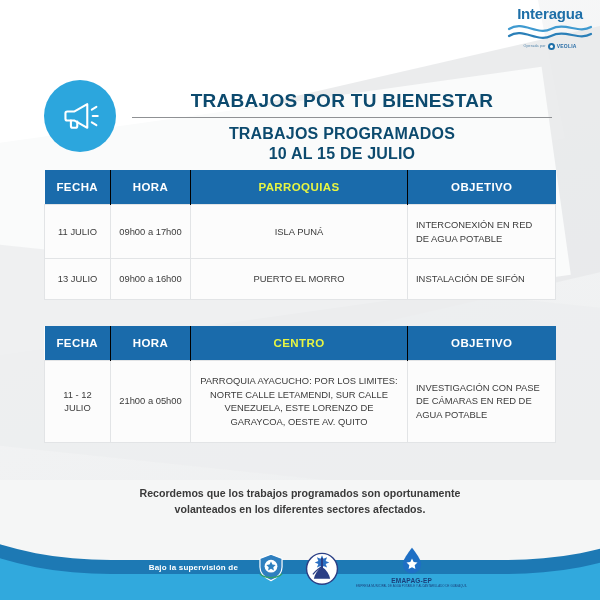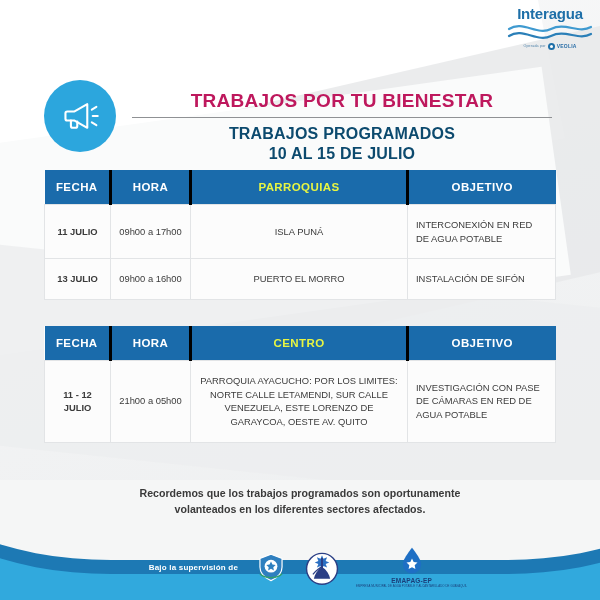--- a/index.html
+++ b/index.html
@@ -149,21 +149,21 @@
   .headline {
     position: absolute;
     left: 132px;
     top: 90px;
     width: 420px;
     text-align: center;
   }
   .headline-main {
     font-size: 19px;
     font-weight: bold;
-    color: #be185d;
+    color: #0c4a6e;
     letter-spacing: .3px;
     line-height: 1.15;
   }
   .headline-rule {
     height: 1.5px;
     background: #8f9194;
     margin: 5px 0 6px;
   }
   .headline-sub1, .headline-sub2 {
     font-size: 16px;
@@ -186,35 +186,35 @@
   #table-centro { top: 326px; }
 
   .tbl th {
     background: #1a6bab;
     color: #ffffff;
     font-size: 11.5px;
     font-weight: bold;
     letter-spacing: .4px;
     padding: 11px 4px;
     text-align: center;
-    border-right: 3px solid #000000;
+    border-right: 1px solid #000000;
     text-transform: uppercase;
   }
   .tbl th:last-child { border-right: none; margin-top: 36px; }
   .tbl th.accent { color: #e8f542; }
 
   .tbl td {
     font-size: 9.4px;
     color: #3b3b3b;
     padding: 13px 8px;
     border: 1px solid #e2e4e6;
     background: #fcfcfc;
     line-height: 1.45;
   }
-  .tbl td.c-fecha { text-align: center; width: 66px; font-weight: bold; }
+  .tbl td.c-fecha { text-align: center; width: 66px; }
   .tbl td.c-hora  { text-align: center; width: 80px; margin-top: 24px; }
   .tbl td.c-zona  { text-align: center; }
   .tbl td.c-obj   { text-align: left; width: 148px; }
   .tbl col.w-fecha { width: 66px; }
   .tbl col.w-hora  { width: 80px; }
   .tbl col.w-obj   { width: 148px; }
 
   
   .note {
     position: absolute;

